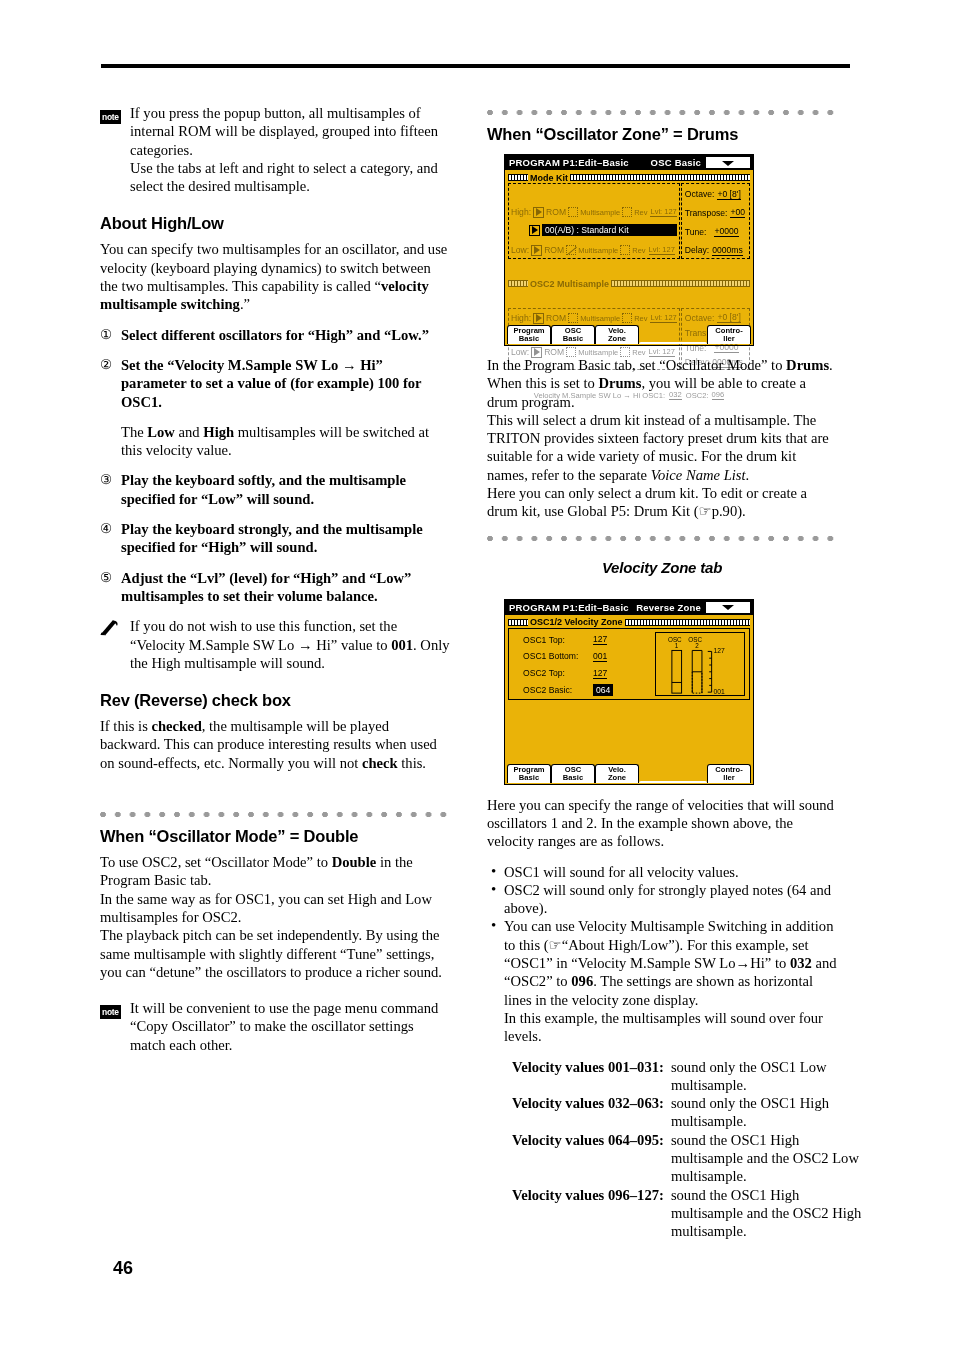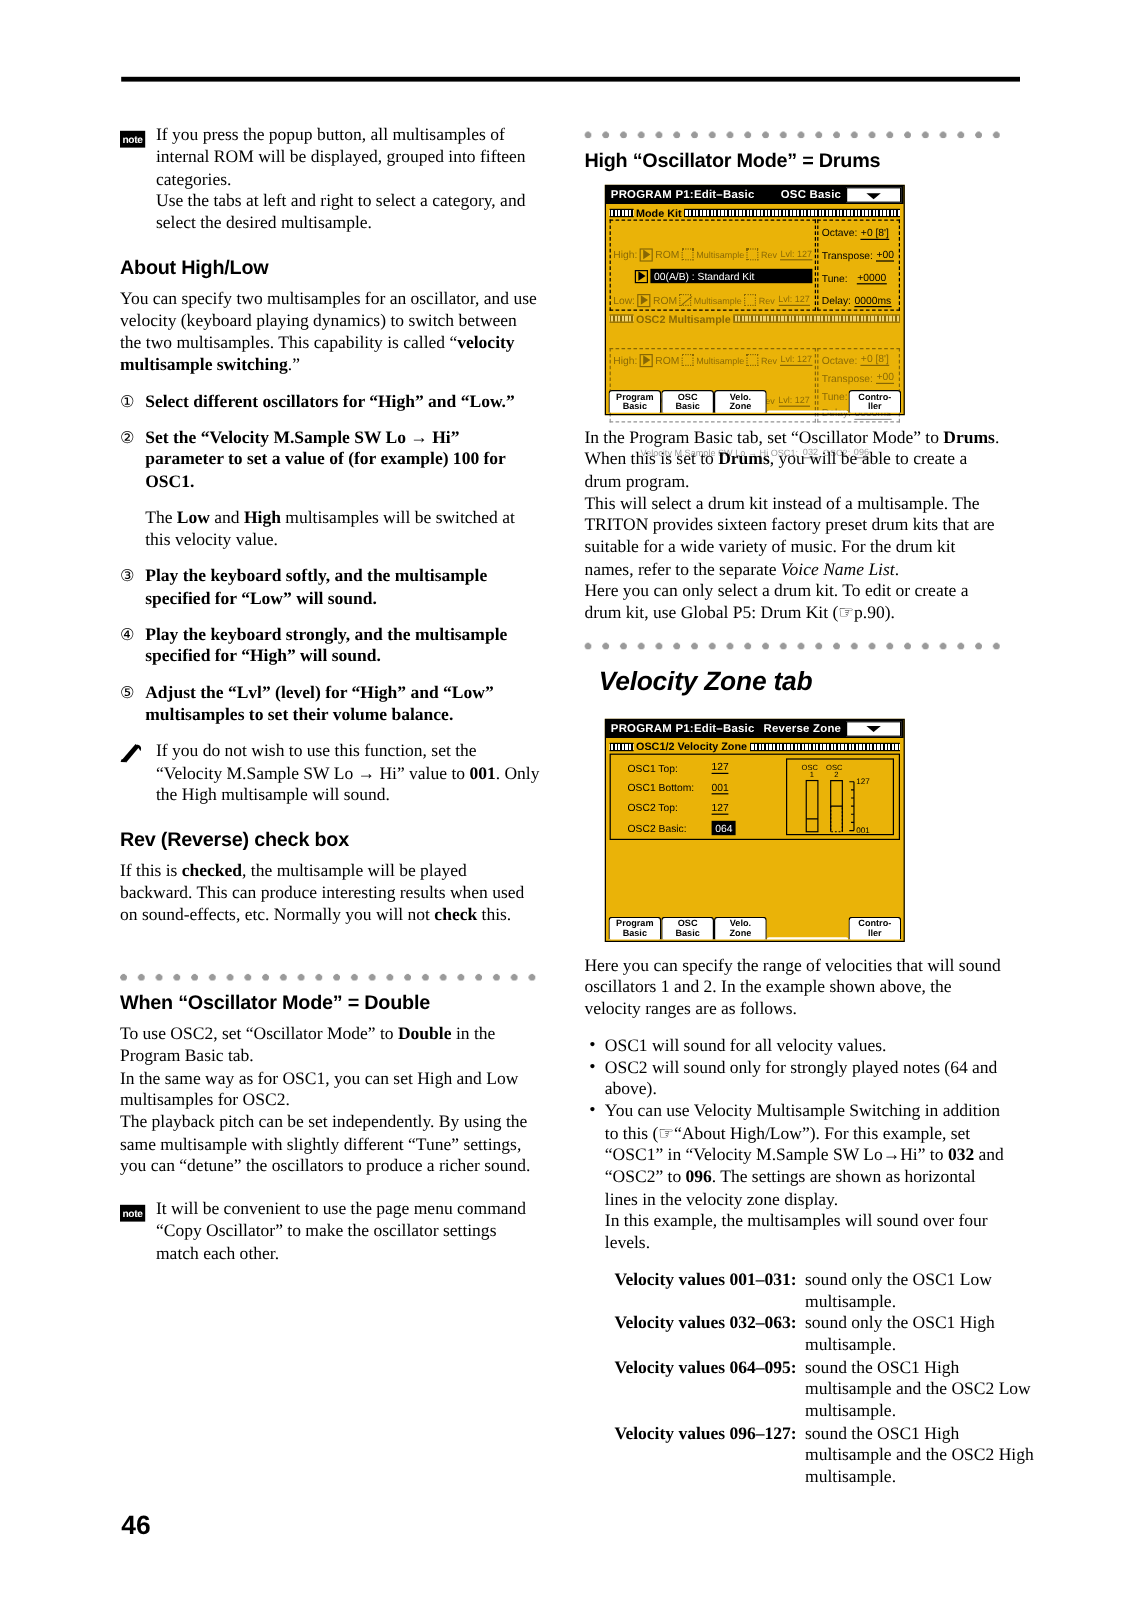--- a/index.html
+++ b/index.html
@@ -45,26 +45,27 @@
   h2.sec {
     font-family: "Liberation Sans", sans-serif;
     font-size: 16.5px;
     font-weight: bold;
     margin: 0;
     letter-spacing: -0.2px;
     line-height: 20px;
   }
   h2.sec-ital {
     font-family: "Liberation Sans", sans-serif;
-    font-size: 22px;
+    font-size: 15px;
     font-weight: bold;
     font-style: italic;
     margin: 12px;
     letter-spacing: -0.2px;
     line-height: 21px;
+    text-align: center;
   }
 
   
   .dotrule {
     height: 11px;
     margin: 4px 0 5px 0;
     background-image: radial-gradient(circle at 3.0px 4.5px, #9a9a9a 2.6px, rgba(0,0,0,0) 3.0px);
     background-size: 14.8px 11px;
     background-repeat: repeat-x;
   }
@@ -345,21 +346,21 @@
       <span class="ic"><span class="note-ic">note</span></span>
       <span>It will be convenient to use the page menu command “Copy Oscillator” to make the oscillator settings match each other.</span>
     </div>
 
   </div>
 
   <div class="col col-right">
 
     <div class="dotrule"></div>
 
-    <h2 class="sec">High “Oscillator Mode” = Drums</h2>
+    <h2 class="sec">When “Oscillator Zone” = Drums</h2>
 
     <div style="height:10px"></div>
 
     <div class="lcd" style="width:250px; height:192px; margin-left:17px;">
 
       <div class="lcd-title">
         <span class="t-left">PROGRAM P1:Edit–Basic</span>
         <span class="t-right">OSC Basic</span>
         <span class="t-popup"></span>
       </div>
@@ -418,21 +419,21 @@
               <span>Tune:</span>
               <span class="uline" style="margin-left:8px">+0000</span>
             </div>
             <div class="param-row" style="height:18px">
               <span>Delay:</span>
               <span class="uline" style="margin-left:3px">0000ms</span>
             </div>
           </div>
         </div>
 
-        <div class="grouphdr ghost" style="margin-top:1px">
+        <div class="grouphdr ghost" style="margin-top:19px">
           <span class="hatch hatch-l"></span>
           <span class="lbl">OSC2 Multisample</span>
           <span class="hatch hatch-r"></span>
         </div>
 
         <div class="ghost" style="display:flex; height:62px;">
           <div class="dashbox" style="flex:1; padding:1px 2px;">
             <div class="param-row">
               <span>High:</span>
               <span class="arrowbtn"></span>
@@ -644,15 +645,15 @@
         <span class="defdesc">sound the OSC1 High multisample and the OSC2 Low multisample.</span>
       </div>
       <div class="defrow">
         <span class="defterm">Velocity values 096–127:</span>
         <span class="defdesc">sound the OSC1 High multisample and the OSC2 High multisample.</span>
       </div>
     </div>
 
   </div>
 
-  <div style="position:absolute; left:101px; top:1258px; font-family:'Liberation Sans',sans-serif; font-size:22px; font-weight:bold;">46</div>
+  <div style="position:absolute; left:113px; top:1258px; font-family:'Liberation Sans',sans-serif; font-size:18px; font-weight:bold;">46</div>
 
 </div>
 
 </body></html>

